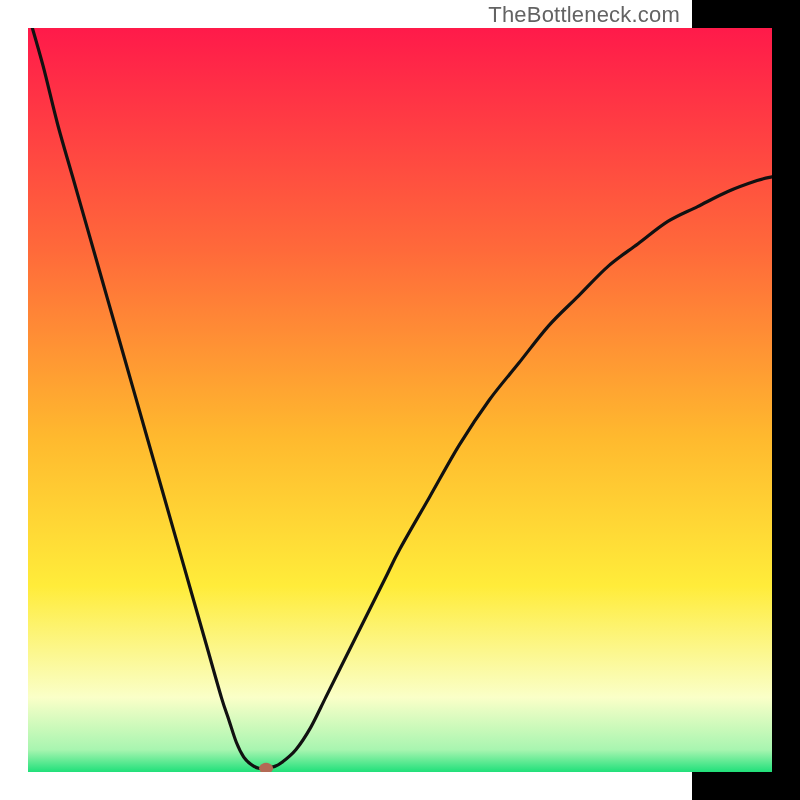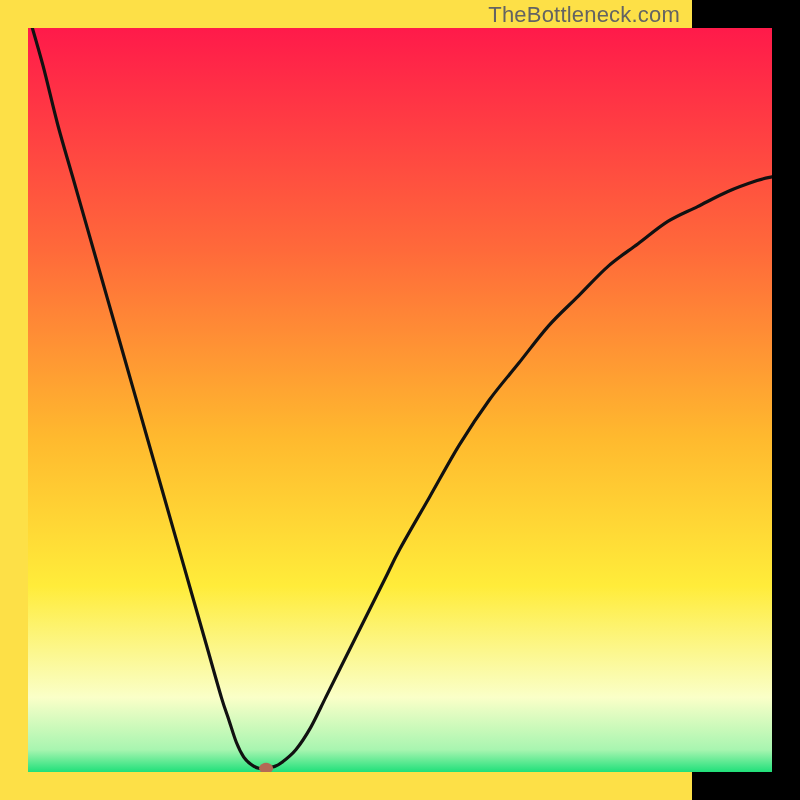--- a/index.html
+++ b/index.html
@@ -8,21 +8,21 @@
     width: 800px;
     height: 800px;
     background: #000;
     overflow: hidden;
     font-family: Arial, Helvetica, sans-serif;
   }
   .outer {
     position: relative;
     width: 692px;
     height: 800px;
-    background: #fde047;
+    background: #ffffff;
   }
   .plot-area {
     position: absolute;
     left: 28px;
     top: 28px;
     width: 744px;
     height: 744px;
   }
   .watermark {
     position: absolute;

